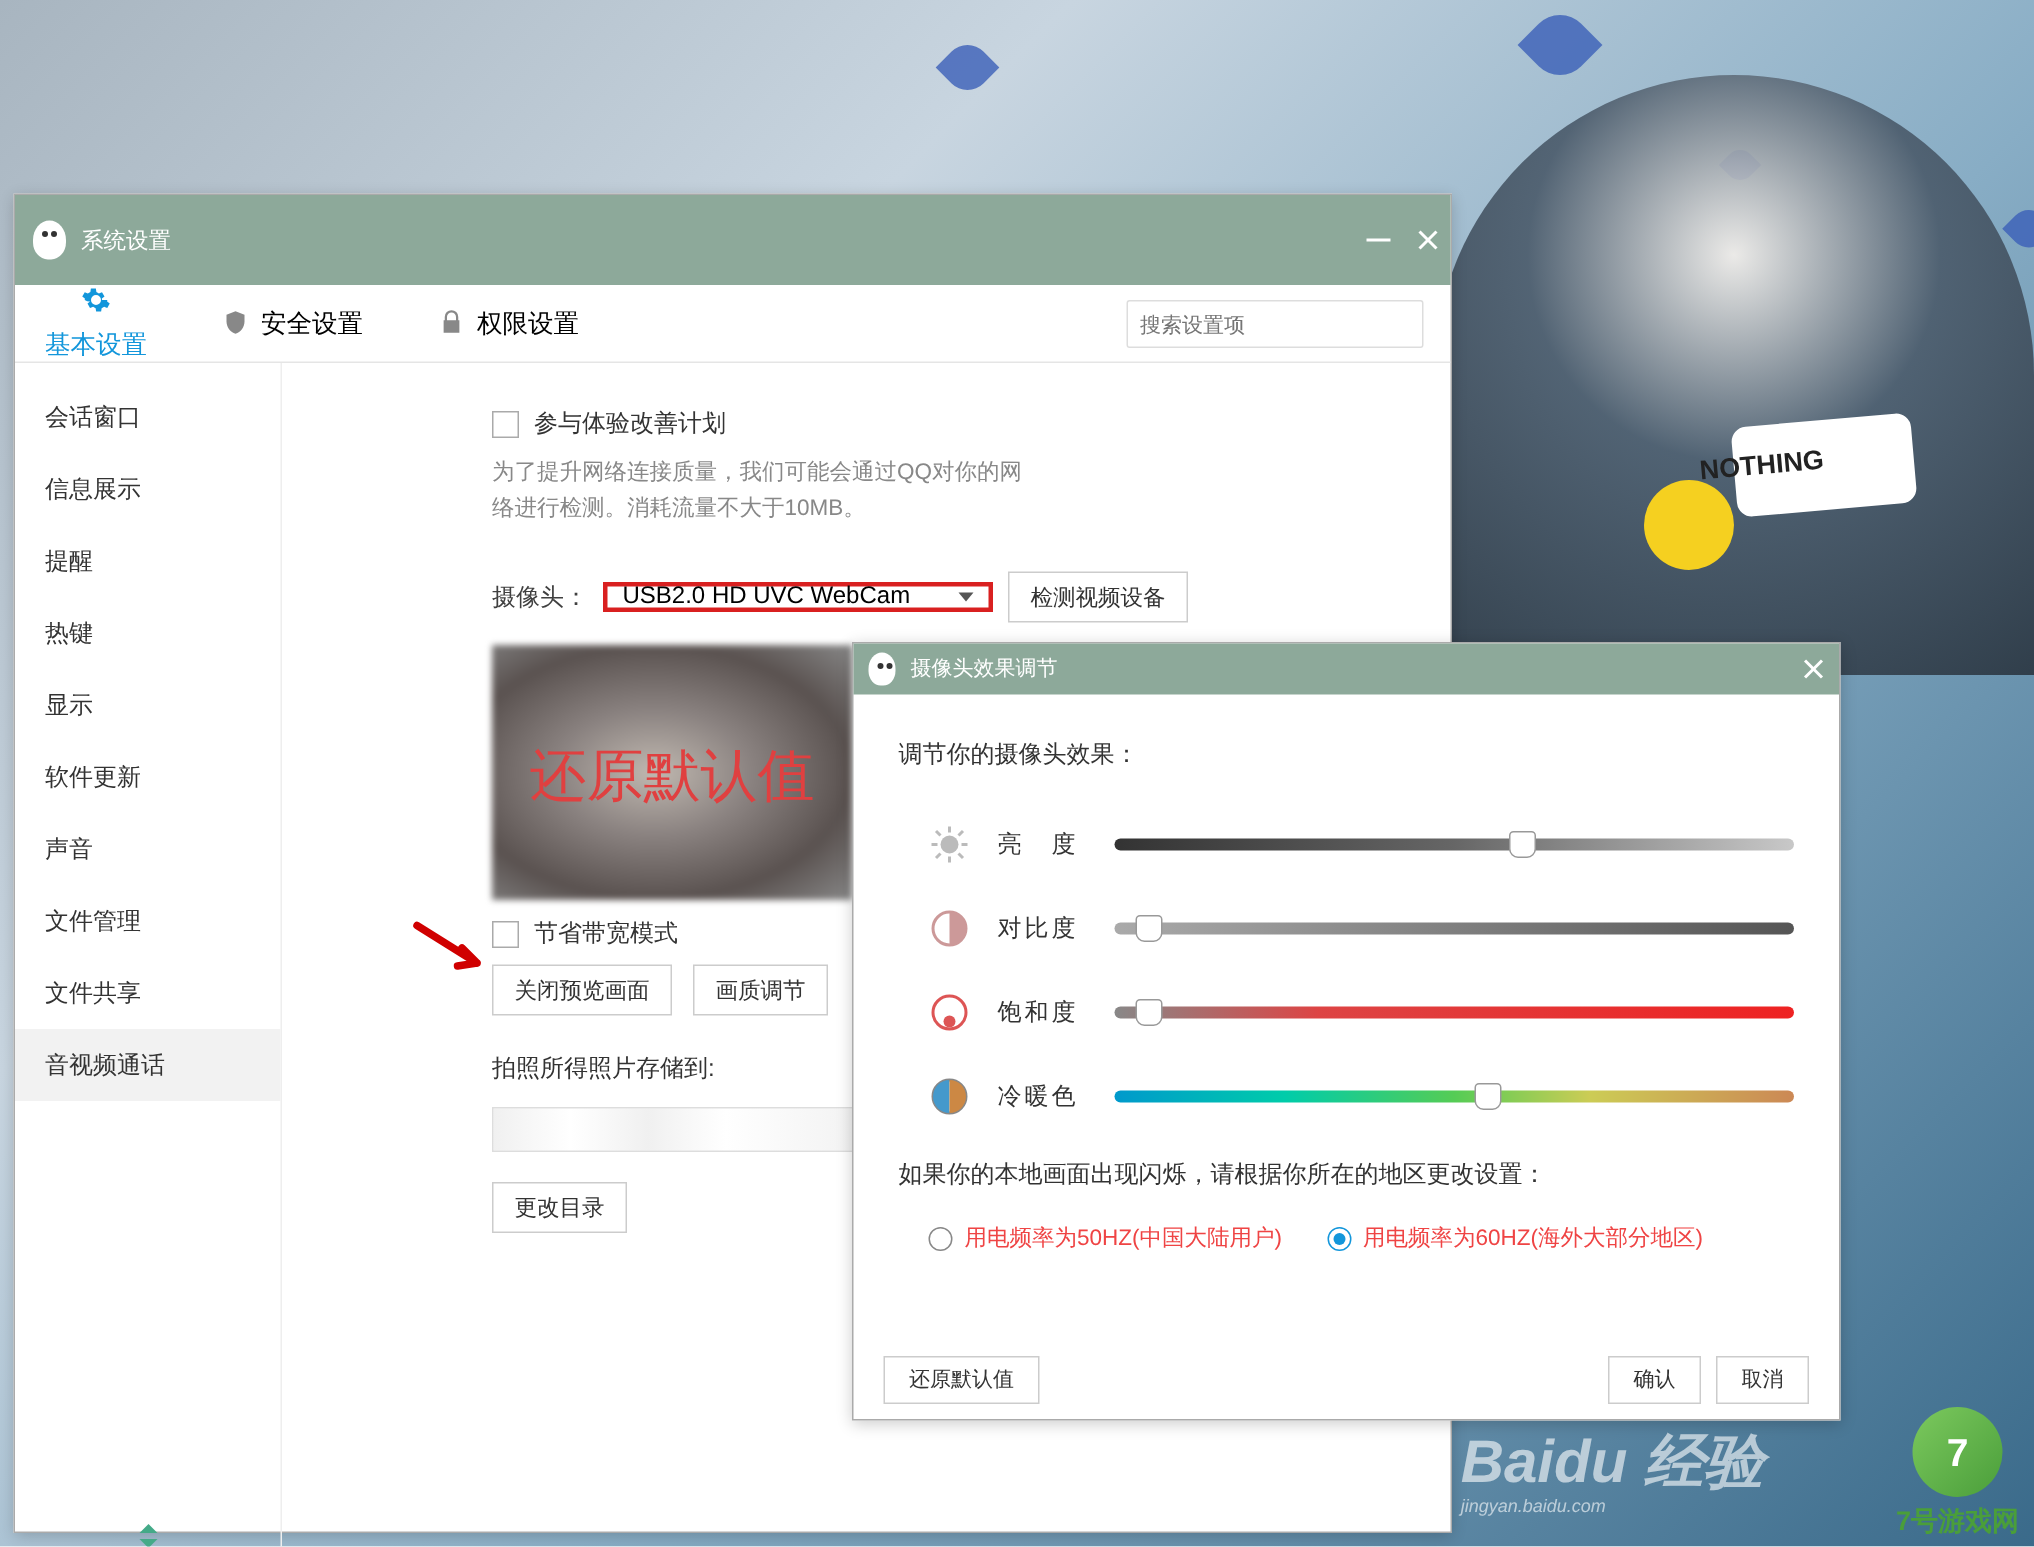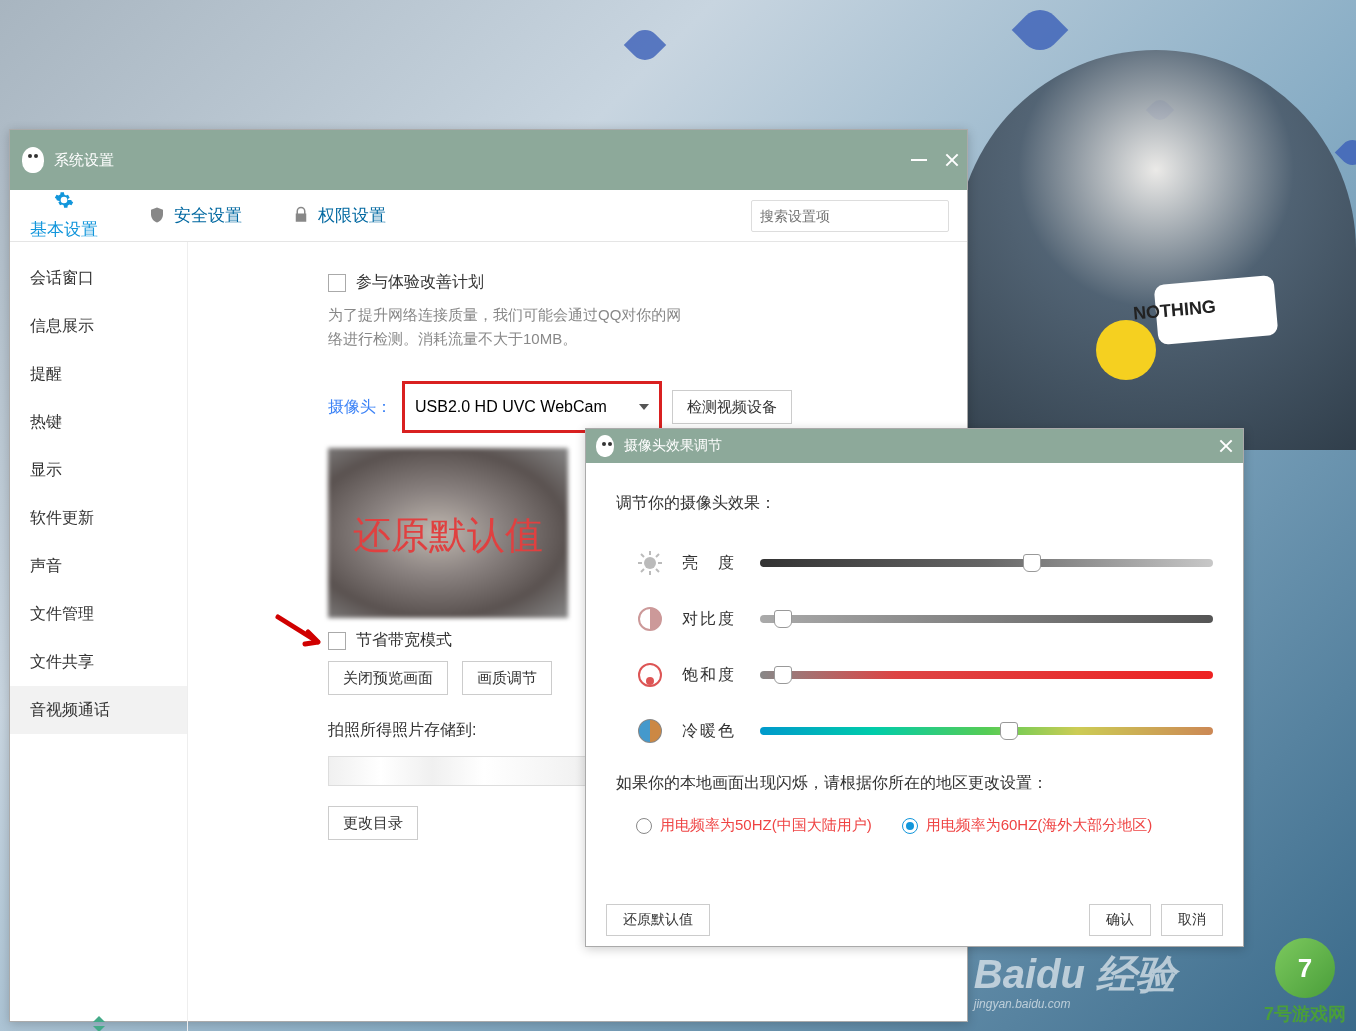--- a/index.html
+++ b/index.html
@@ -45,21 +45,21 @@
 .close-icon::before, .close-icon::after {
   content: ""; position: absolute; left: 6px; top: -1px; width: 2px; height: 16px; background: #fff;
 }
 .close-icon::before { transform: rotate(45deg); }
 .close-icon::after { transform: rotate(-45deg); }
 
 .tabs-row {
   height: 52px; border-bottom: 1px solid #e5e5e5; display: flex; align-items: center;
   padding: 0 20px; position: relative;
 }
-.tab { display: flex; align-items: center; gap: 8px; margin-right: 50px; font-size: 17px; color: #0369a1; cursor: pointer; }
+.tab { display: flex; align-items: center; gap: 8px; margin-right: 50px; font-size: 17px; color: #000000; cursor: pointer; }
 .tab.active { color: #1296db; flex-direction: column; }
 .gear-icon { width: 20px; height: 20px; position: relative; }
 .gear-icon svg { width: 100%; height: 100%; }
 .shield-icon, .lock-icon { width: 18px; height: 20px; }
 .search-box {
   position: absolute; right: 18px; width: 198px; height: 32px;
   border: 1px solid #ddd; border-radius: 2px; display: flex; align-items: center; padding: 0 8px;
 }
 .search-box input { border: none; outline: none; flex: 1; font-size: 14px; color: #999; }
 .search-icon { width: 16px; height: 16px; opacity: 0.5; }
@@ -76,23 +76,23 @@
 .chevron.up { border-bottom: 6px solid #4a8; margin-bottom: 4px; }
 .chevron.down { border-top: 6px solid #4a8; }
 
 .content { flex: 1; padding: 30px 20px 20px 140px; position: relative; }
 .ck-row { display: flex; align-items: center; gap: 10px; margin-bottom: 10px; }
 .ck-box { width: 18px; height: 18px; border: 1px solid #aaa; background: #fff; cursor: pointer; }
 .ck-label { font-size: 16px; color: #333; }
 .desc-text { font-size: 15px; color: #888; line-height: 1.6; margin-bottom: 30px; max-width: 360px; }
 
 .cam-row { display: flex; align-items: center; gap: 10px; margin-bottom: 15px; }
-.cam-label { font-size: 16px; color: #3b82f6; }
+.cam-label { font-size: 16px; color: #404040; }
 .cam-select {
-  width: 260px; height: 52px; border: 3px solid #d92020; padding: 0 10px;
+  width: 260px; height: 20px; border: 3px solid #d92020; padding: 0 10px;
   display: flex; align-items: center; justify-content: space-between;
   font-size: 16px; cursor: pointer; background: #fff;
 }
 .sel-arrow { width: 0; height: 0; border-left: 5px solid transparent; border-right: 5px solid transparent; border-top: 6px solid #555; }
 .btn {
   height: 34px; padding: 0 14px; border: 1px solid #ccc; background: #fff;
   font-size: 15px; color: #333; cursor: pointer; display: inline-flex; align-items: center;
 }
 
 .preview {
@@ -115,21 +115,21 @@
 
 .btn-row { display: flex; gap: 14px; margin-bottom: 25px; }
 .section-label { font-size: 16px; color: #333; margin-bottom: 15px; }
 .path-input {
   width: 260px; height: 30px; border: 1px solid #ddd;
   background: linear-gradient(90deg, #f0f0f0, #fff 20%, #f0f0f0 40%, #fff 60%, #f0f0f0);
   margin-bottom: 20px;
 }
 
 .adjust-window {
-  position: absolute; left: 585px; top: 428px; width: 659px; height: 519px;
+  position: absolute; left: 568px; top: 428px; width: 659px; height: 519px;
   background: #fff; border: 1px solid #aaa; box-shadow: 0 2px 10px rgba(0,0,0,0.2);
 }
 .adjust-titlebar {
   height: 34px; background: #8da99a; color: #fff;
   display: flex; align-items: center; padding: 0 10px; position: relative;
 }
 .adjust-titlebar .penguin-icon { width: 18px; height: 22px; }
 .adjust-title { font-size: 14px; }
 .adjust-close { position: absolute; right: 10px; }
 

